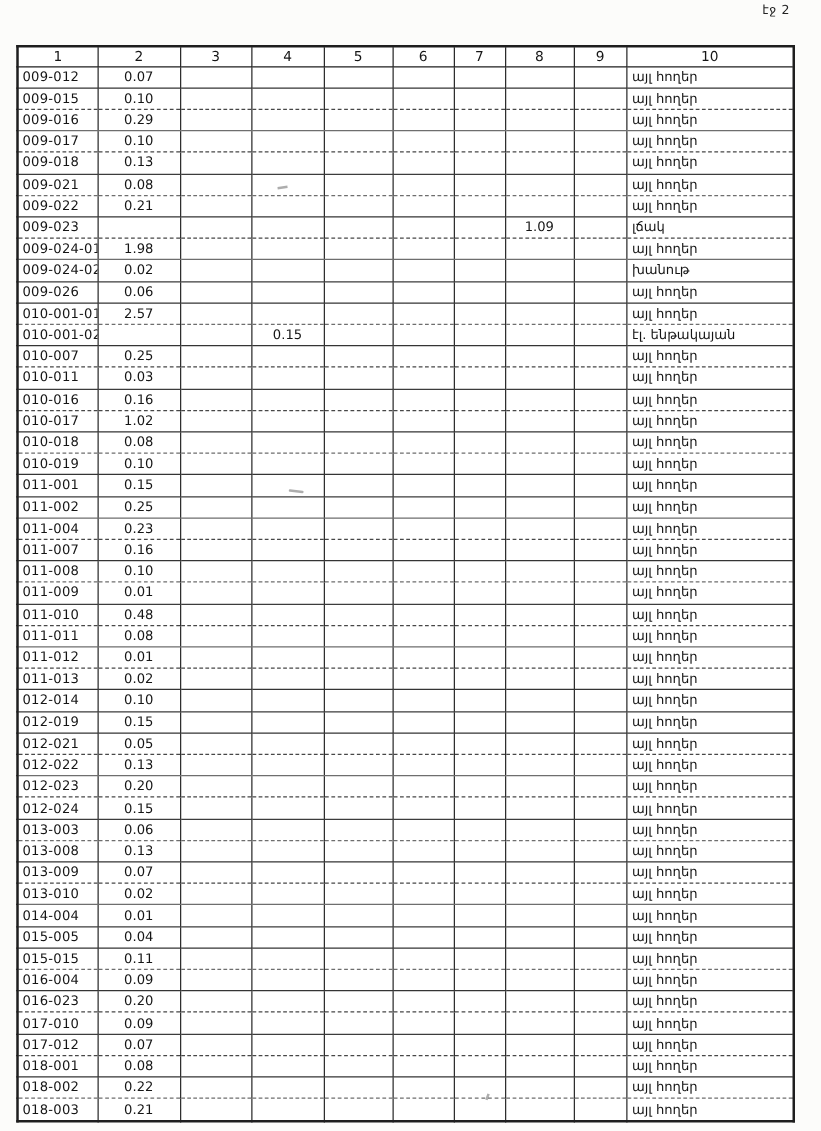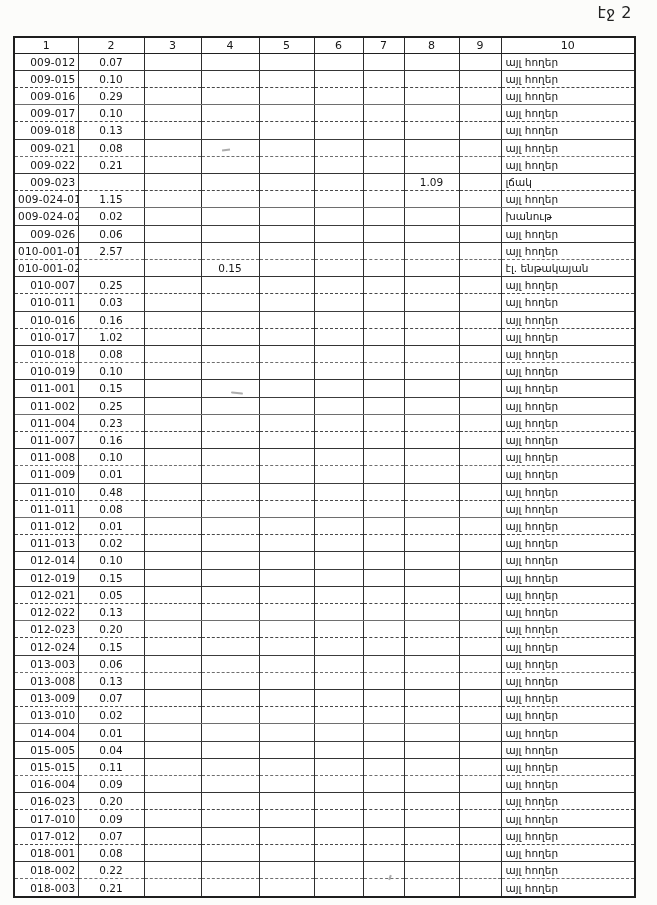--- a/index.html
+++ b/index.html
@@ -4,42 +4,42 @@
 <style>
   html,body{margin:0;padding:0;}
   body{
     width:657px;height:905px;position:relative;overflow:hidden;
     background:#fcfcfa;
     font-family:"DejaVu Sans",sans-serif;
     color:#1b1b1b;
   }
   .page-label{
     position:absolute;top:3px;right:25px;
-    font-size:16px;letter-spacing:.5px;color:#222;
+    font-size:10px;letter-spacing:.5px;color:#222;
   }
   table.registry{
     position:absolute;left:13px;top:36px;
     width:621px;height:862px;
     border-collapse:collapse;table-layout:fixed;
     border:2px solid #1e1e1e;
     background:#fff;
   }
   thead tr{height:16px;}
   th{
     font-weight:normal;font-size:11px;padding:0;text-align:center;
     border:1px solid #2b2b2b;border-bottom:1.5px solid #1f1f1f;
     color:#161616;
   }
   td{
     font-size:10.5px;padding:0 2px;overflow:hidden;white-space:nowrap;
     border-right:1px solid #2e2e2e;
     border-bottom:1px solid #343434;
     vertical-align:middle;color:#151515;
   }
-  td.code{text-align:right;padding-left:3px;letter-spacing:.2px;}
+  td.code{text-align:left;padding-left:3px;letter-spacing:.2px;}
   td.num{text-align:center;}
   td.label{text-align:left;padding-left:4px;}
   
   tbody tr:nth-child(2n) td{border-bottom:1px dashed #474747;}
   tbody tr:nth-child(3n) td{border-bottom-color:#6e6e6e;}
   tbody tr:nth-child(5n) td{border-bottom:1.5px solid #3c3c3c;}
   .marginal{
     position:absolute;left:666px;top:183px;
     font-size:8.5px;color:#5a5a5a;font-style:italic;letter-spacing:.5px;
   }
@@ -174,21 +174,21 @@
           <td class="num"></td>
           <td class="num"></td>
           <td class="num"></td>
           <td class="num"></td>
           <td class="num">1.09</td>
           <td class="num"></td>
           <td class="label">լճակ</td>
         </tr>
         <tr>
           <td class="code">009-024-01</td>
-          <td class="num">1.15</td>
+          <td class="num">1.98</td>
           <td class="num"></td>
           <td class="num"></td>
           <td class="num"></td>
           <td class="num"></td>
           <td class="num"></td>
           <td class="num"></td>
           <td class="num"></td>
           <td class="label">այլ հողեր</td>
         </tr>
         <tr>

